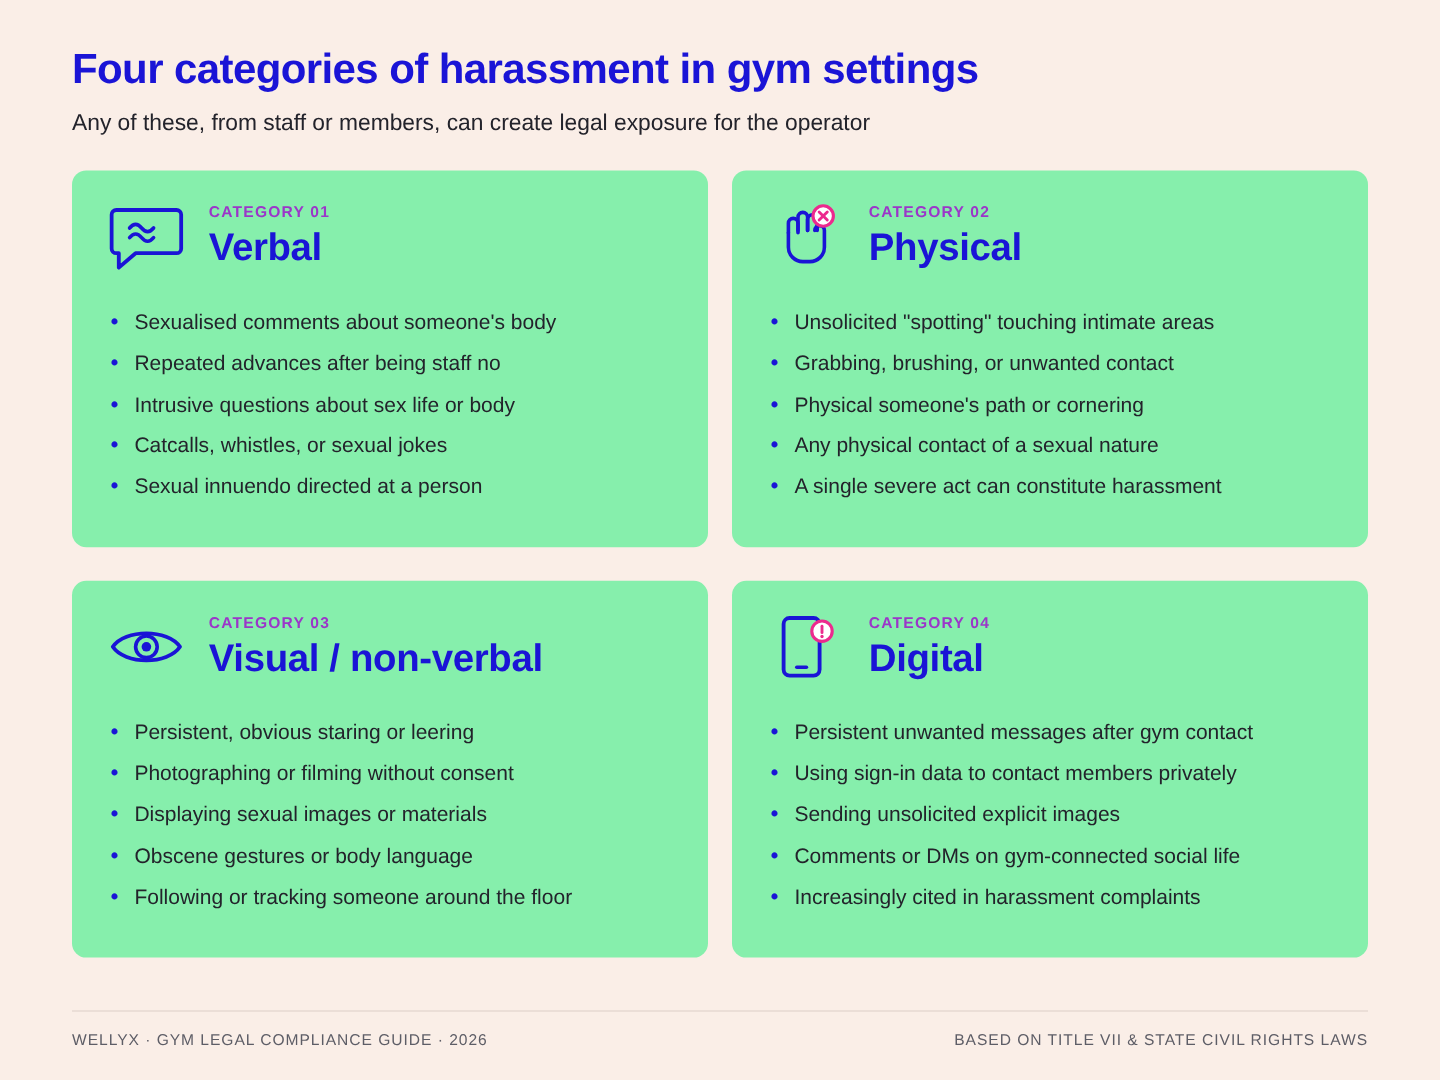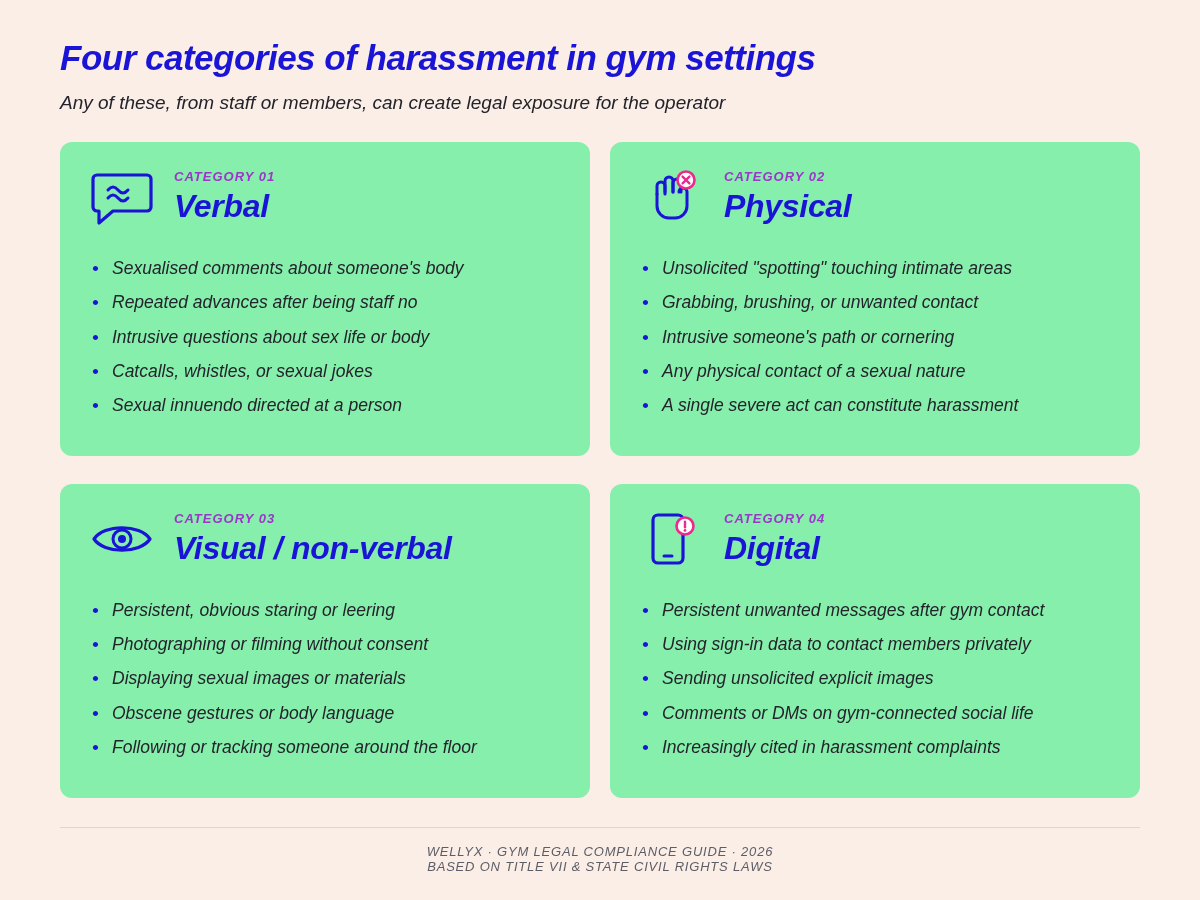--- a/index.html
+++ b/index.html
@@ -12,21 +12,20 @@
     background: #faeee7;
     font-family: "Liberation Sans", sans-serif;
     -webkit-font-smoothing: antialiased;
   }
   .page {
     position: relative;
     width: 1200px;
     height: 900px;
     box-sizing: border-box;
     padding: 36px 60px 0 60px;
-    font-style: italic;
   }
   .title {
     font-size: 35px;
     font-weight: bold;
     color: #1a14d6;
     letter-spacing: -0.5px;
     margin: 0;
     line-height: 1.25;
   }
   .subtitle {
@@ -102,21 +101,20 @@
   .footer {
     position: absolute;
     left: 60px;
     right: 60px;
     bottom: 26px;
     border-top: 1px solid #e2d4cc;
     padding-top: 16px;
     display: flex;
     justify-content: space-between;
     align-items: center;
-    flex-direction: column;
   }
   .footer span {
     font-size: 13px;
     letter-spacing: 0.8px;
     color: #5d5d66;
     text-transform: uppercase;
   }
   .footer .right {
     text-align: center;
   }
@@ -167,21 +165,21 @@
           </svg>
         </div>
         <div>
           <div class="eyebrow">CATEGORY 02</div>
           <div class="cat-title">Physical</div>
         </div>
       </div>
       <ul class="bullets">
         <li>Unsolicited "spotting" touching intimate areas</li>
         <li>Grabbing, brushing, or unwanted contact</li>
-        <li>Intrusive someone's path or cornering</li>
+        <li>Physical someone's path or cornering</li>
         <li>Any physical contact of a sexual nature</li>
         <li>A single severe act can constitute harassment</li>
       </ul>
     </div>
 
     <div class="card">
       <div class="card-head">
         <div class="icon-wrap">
           <svg width="64" height="46" viewBox="0 0 64 46" fill="none">
             <path d="M4 23 C14 8, 50 8, 60 23 C50 38, 14 38, 4 23 Z" stroke="#1a14d6" stroke-width="3.2" fill="none" stroke-linejoin="round"></path>

